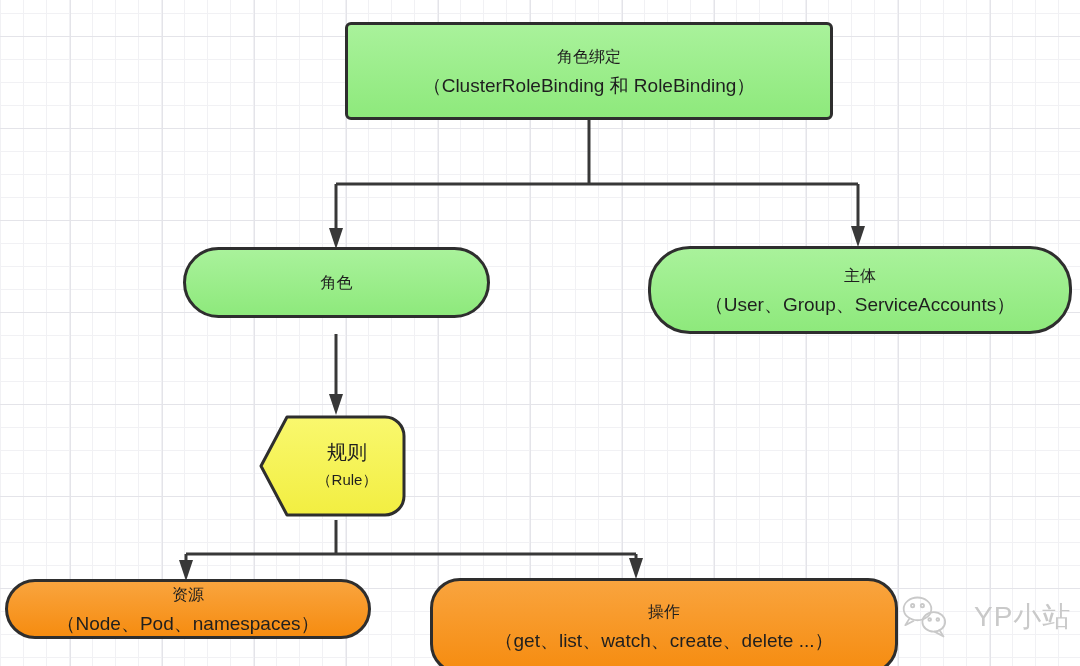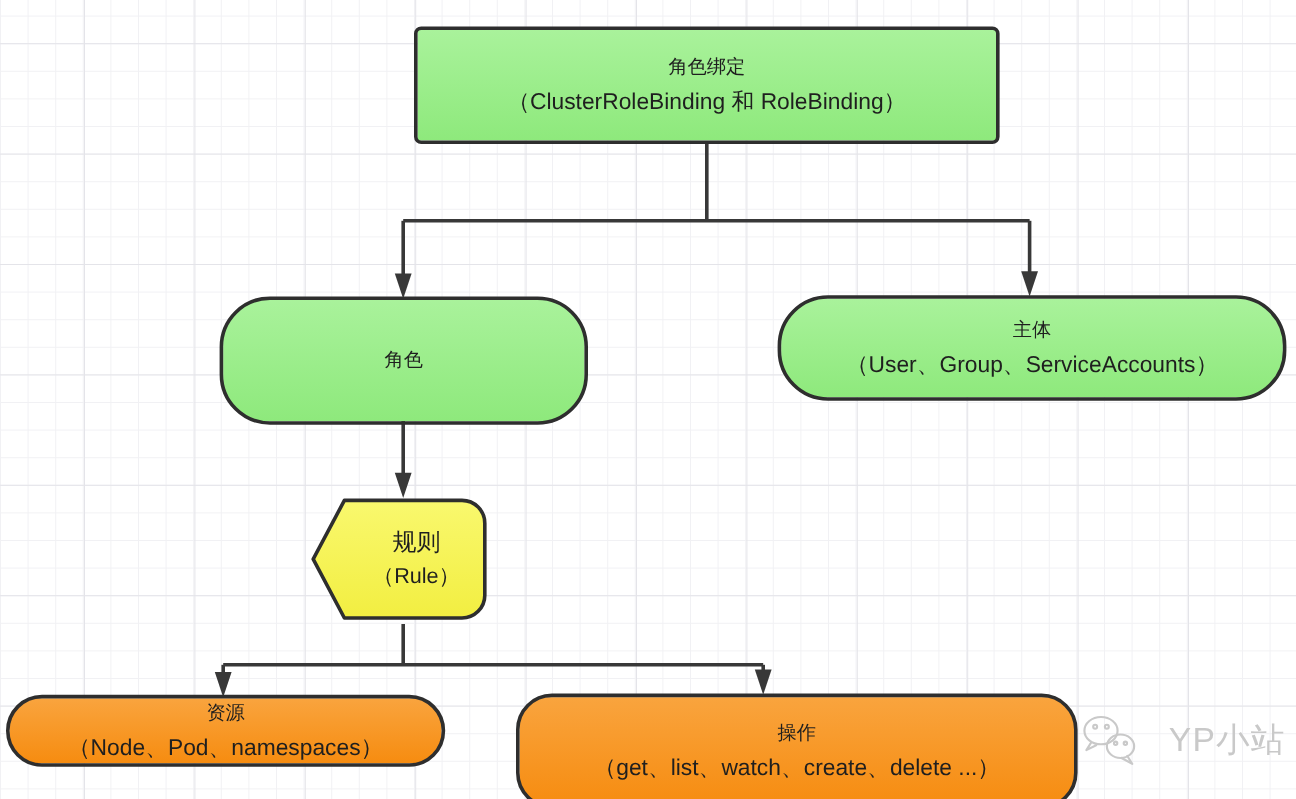--- a/index.html
+++ b/index.html
@@ -34,36 +34,36 @@
     box-sizing:border-box;
     border:3px solid var(--border-dark);
     display:flex;flex-direction:column;align-items:center;justify-content:center;
     text-align:center;color:var(--text-dark);
   }
   .node .title{font-size:16px;line-height:28px;}
   .node .subtitle{font-size:19px;line-height:29px;white-space:nowrap;}
   .green{background:linear-gradient(to bottom,var(--node-green-light),var(--node-green-deep));}
   .orange{background:linear-gradient(to bottom,var(--node-orange-light),var(--node-orange-deep));}
   .node-role-binding{left:345px;top:22px;width:488px;height:98px;border-radius:6px;}
-  .node-role{left:183px;top:247px;width:307px;height:107px;border-radius:42px;}
+  .node-role{left:183px;top:247px;width:307px;height:71px;border-radius:42px;}
   .node-subject{left:648px;top:246px;width:424px;height:88px;border-radius:42px;}
   .node-resource{left:5px;top:579px;width:366px;height:60px;border-radius:30px;}
   .node-verbs{left:430px;top:578px;width:468px;height:96px;border-radius:30px;}
   .node-rule{
     position:absolute;left:257px;top:411px;width:154px;height:110px;
     color:var(--text-dark);
   }
   .node-rule .shape{position:absolute;left:0;top:0;}
   .node-rule .rule-text{
     position:absolute;left:26px;top:0;right:0;bottom:0;
     display:flex;flex-direction:column;align-items:center;justify-content:center;
     text-align:left;
   }
   .node-rule .title{font-size:20px;line-height:28px;}
-  .node-rule .subtitle{font-size:18px;line-height:28px;}
+  .node-rule .subtitle{font-size:15px;line-height:28px;}
   .watermark{
     position:absolute;left:898px;top:595px;
     display:flex;align-items:center;gap:24px;
     color:var(--watermark-color);
   }
   .watermark .label{font-size:28px;letter-spacing:1px;}
 </style>
 </head>
 <body>
 

